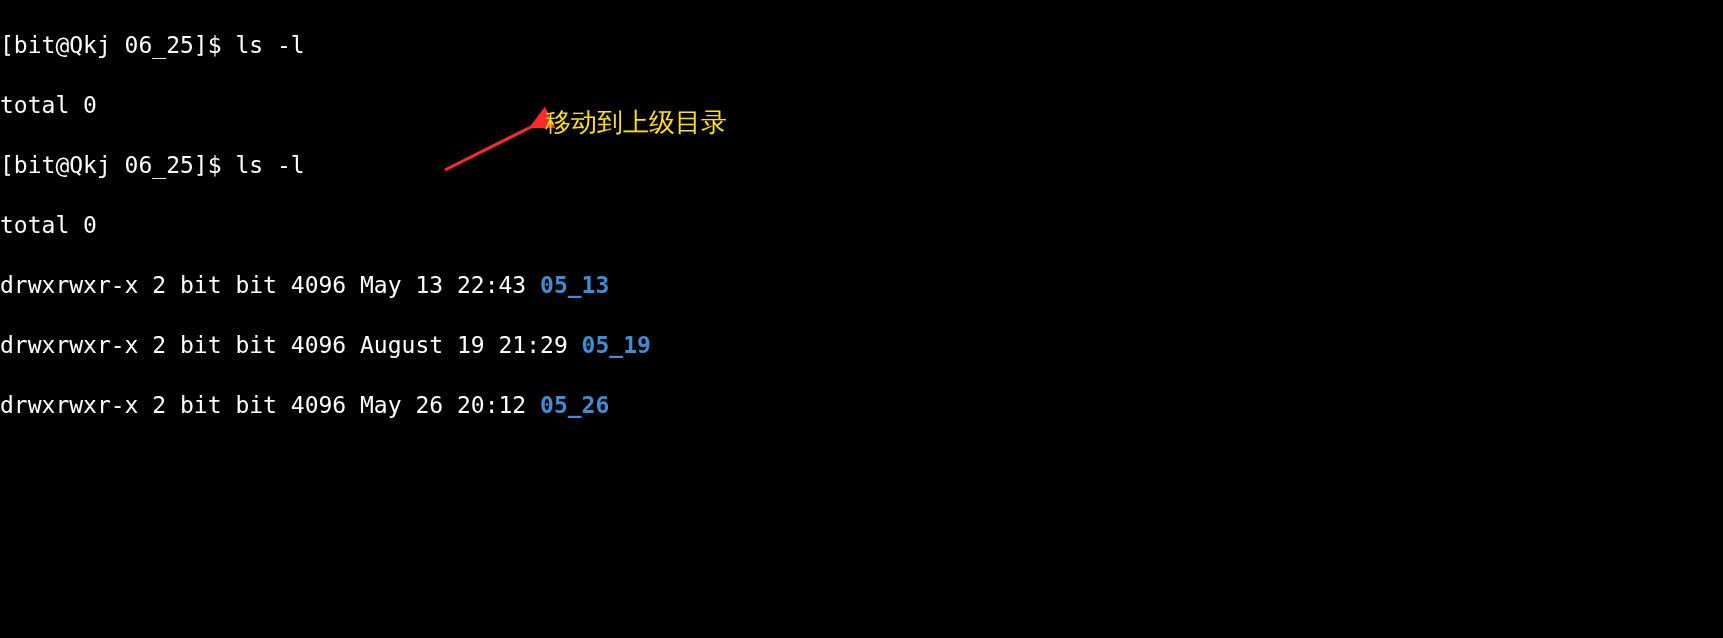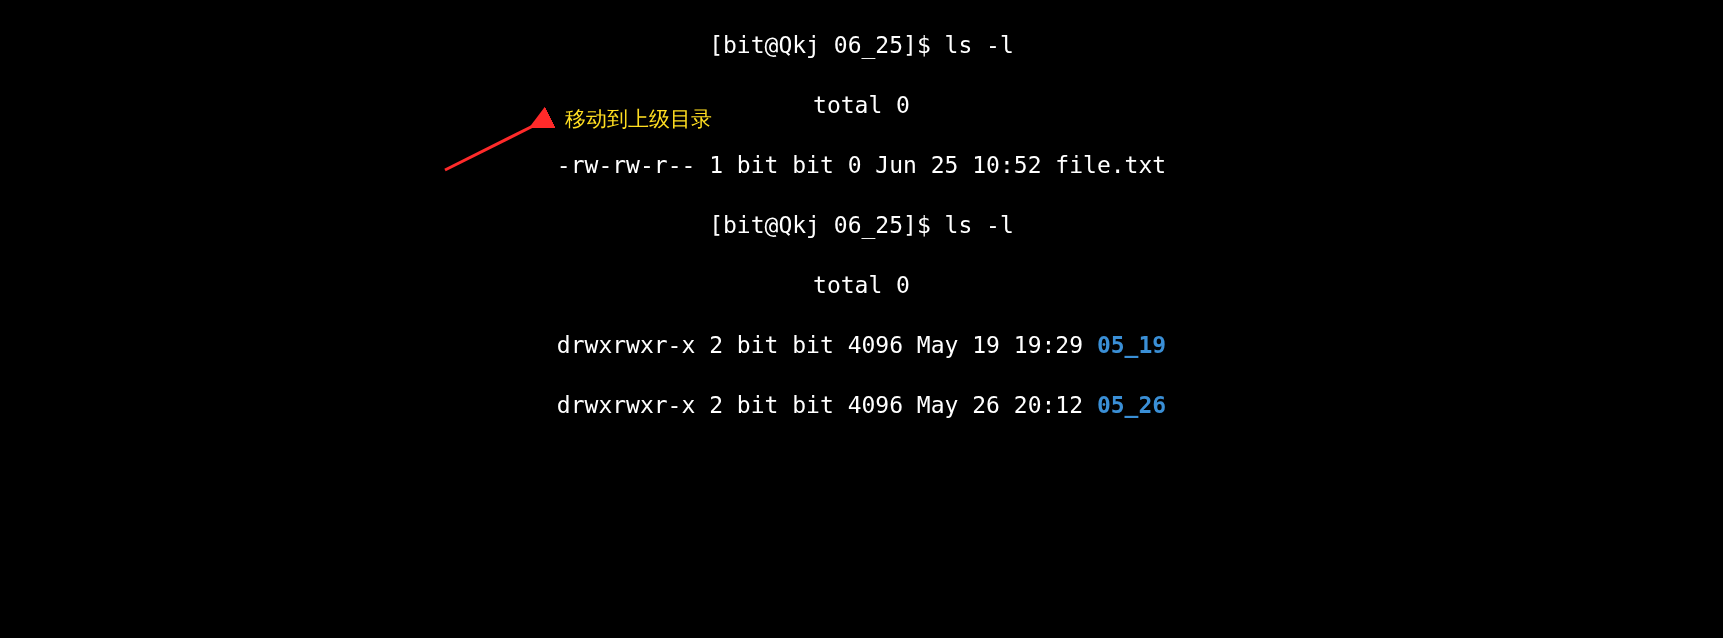--- a/index.html
+++ b/index.html
@@ -14,56 +14,54 @@
     font-family: "Consolas", "DejaVu Sans Mono", "Liberation Mono", monospace;
     font-size: 23px;
     line-height: 30px;
     color: #fff;
     white-space: pre;
     padding: 0;
     position: relative;
   }
   .line {
     display: block;
-    text-align: center;
   }
   .dir {
     color: #3a8fd6;
     font-weight: bold;
   }
   .anno {
     position: absolute;
     left: 545px;
     top: 105px;
     color: #ffde21;
     font-family: "Microsoft YaHei", "SimHei", sans-serif;
-    font-size: 21px;
+    font-size: 26px;
     font-weight: 500;
     pointer-events: none;
-    margin-left: 20px;
   }
   .arrow {
     position: absolute;
     left: 430px;
     top: 100px;
     width: 130px;
     height: 85px;
     pointer-events: none;
   }
 </style>
 </head>
 <body>
 
 <div class="terminal">
 <span class="line"><span>[bit@Qkj 06_25]$ </span><span>ls -l</span></span>
 <span class="line">total 0</span>
-<span class="line">-rw-rw-r-- 1 bit bit 0 Jun 25 10:52 file.txt</span>
 <span class="line"><span>[bit@Qkj 06_25]$ </span><span>ls -l</span></span>
 <span class="line">total 0</span>
-<span class="line"><span>drwxrwxr-x 2 bit bit 4096 May 19 19:29 </span><span class="dir">05_19</span></span>
+<span class="line"><span>drwxrwxr-x 2 bit bit 4096 May 13 22:43 </span><span class="dir">05_13</span></span>
+<span class="line"><span>drwxrwxr-x 2 bit bit 4096 August 19 21:29 </span><span class="dir">05_19</span></span>
 <span class="line"><span>drwxrwxr-x 2 bit bit 4096 May 26 20:12 </span><span class="dir">05_26</span></span>
 
 
 
 
 
 
 
 
 </div>

